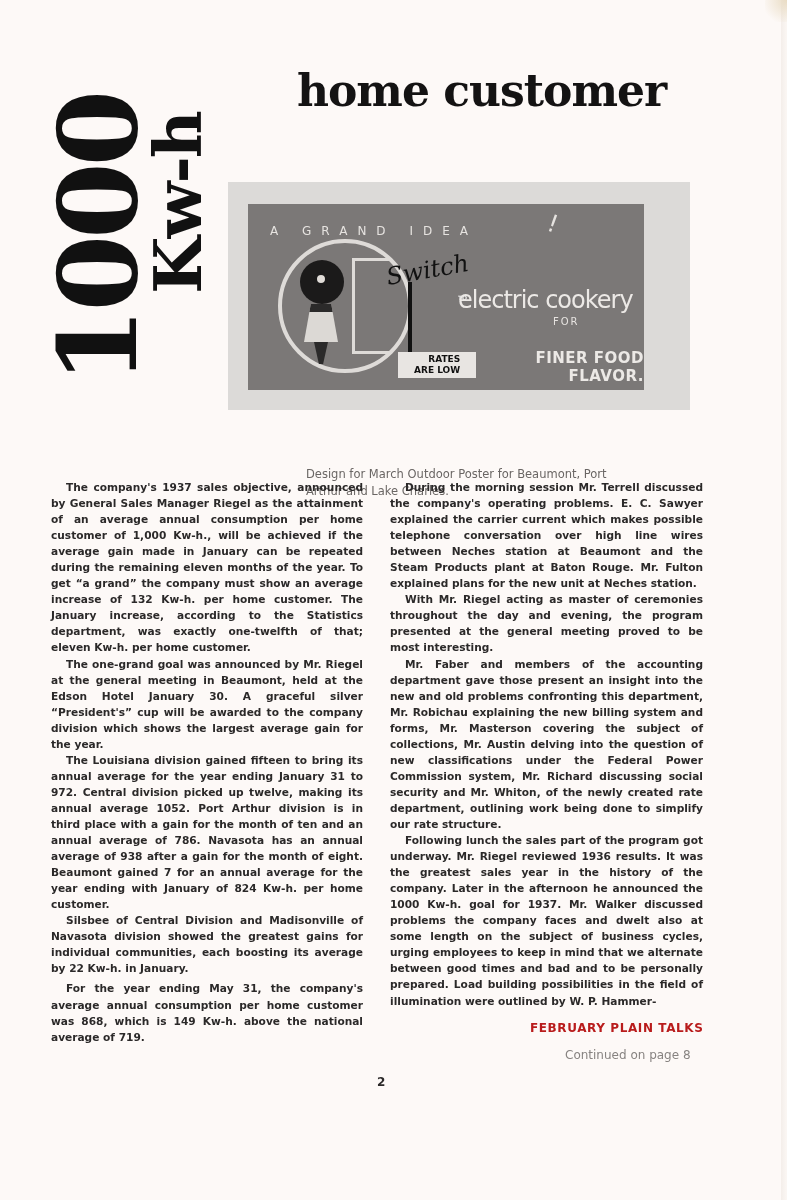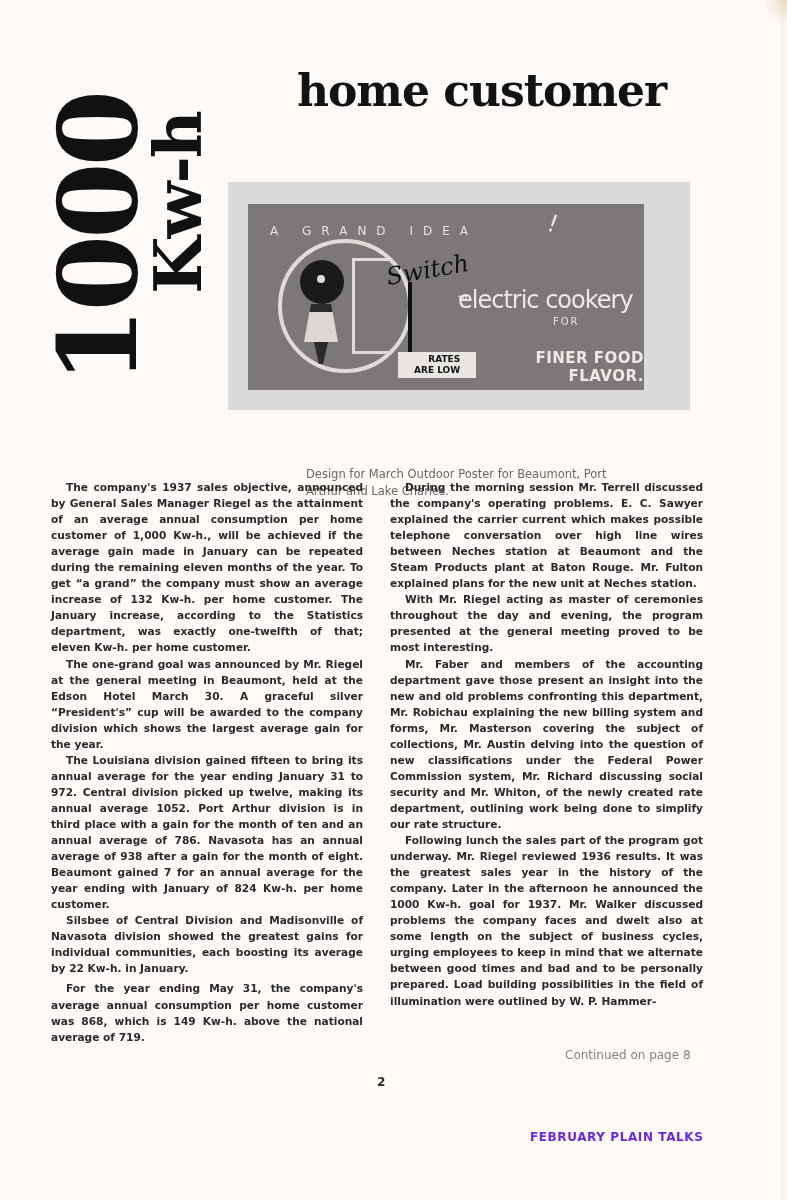--- a/index.html
+++ b/index.html
@@ -174,22 +174,22 @@
   .col p.gap { margin-top: 4px; }
   .continued {
     position: absolute; left: 565px; top: 1048px;
     font-size: 12px; color: #878381;
   }
   .footer-page {
     position: absolute; left: 377px; top: 1075px;
     font-size: 12px; font-weight: bold; color: #2b2929;
   }
   .footer-title {
-    position: absolute; left: 530px; top: 1130px;
-    font-size: 12px; font-weight: bold; letter-spacing: 0.6px; color: #6d28d9;
+    position: absolute; left: 530px; top: 1021px;
+    font-size: 12px; font-weight: bold; letter-spacing: 0.6px; color: #b91c1c;
   }
 </style>
 </head>
 <body>
 
 <div class="page-edge"></div>
 <div class="corner-stain"></div>
 
 <div class="vtitle">
   <div class="num big">1000</div>
@@ -220,21 +220,21 @@
     <div class="main-line">electric cookery</div>
     <div class="on-line">FOR</div>
     <div class="sub-line">FINER FOOD FLAVOR.</div>
   </div>
 </div>
 
 <div class="caption">Design for March Outdoor Poster for Beaumont, Port Arthur and Lake Charles.</div>
 
 <div class="col left">
   <p>The company's 1937 sales objective, announced by General Sales Manager Riegel as the attainment of an average annual consumption per home customer of 1,000 Kw-h., will be achieved if the average gain made in January can be repeated during the remaining eleven months of the year. To get “a grand” the company must show an average increase of 132 Kw-h. per home customer. The January increase, according to the Statistics department, was exactly one-twelfth of that; eleven Kw-h. per home customer.</p>
-  <p>The one-grand goal was announced by Mr. Riegel at the general meeting in Beaumont, held at the Edson Hotel March 30. A graceful silver “President's” cup will be awarded to the company division which shows the largest average gain for the year.</p>
+  <p>The one-grand goal was announced by Mr. Riegel at the general meeting in Beaumont, held at the Edson Hotel January 30. A graceful silver “President's” cup will be awarded to the company division which shows the largest average gain for the year.</p>
   <p>The Louisiana division gained fifteen to bring its annual average for the year ending January 31 to 972. Central division picked up twelve, making its annual average 1052. Port Arthur division is in third place with a gain for the month of ten and an annual average of 786. Navasota has an annual average of 938 after a gain for the month of eight. Beaumont gained 7 for an annual average for the year ending with January of 824 Kw-h. per home customer.</p>
   <p>Silsbee of Central Division and Madisonville of Navasota division showed the greatest gains for individual communities, each boosting its average by 22 Kw-h. in January.</p>
   <p class="gap">For the year ending May 31, the company's average annual consumption per home customer was 868, which is 149 Kw-h. above the national average of 719.</p>
 </div>
 
 <div class="col right">
   <p>During the morning session Mr. Terrell discussed the company's operating problems. E. C. Sawyer explained the carrier current which makes possible telephone conversation over high line wires between Neches station at Beaumont and the Steam Products plant at Baton Rouge. Mr. Fulton explained plans for the new unit at Neches station.</p>
   <p>With Mr. Riegel acting as master of ceremonies throughout the day and evening, the program presented at the general meeting proved to be most interesting.</p>
   <p>Mr. Faber and members of the accounting department gave those present an insight into the new and old problems confronting this department, Mr. Robichau explaining the new billing system and forms, Mr. Masterson covering the subject of collections, Mr. Austin delving into the question of new classifications under the Federal Power Commission system, Mr. Richard discussing social security and Mr. Whiton, of the newly created rate department, outlining work being done to simplify our rate structure.</p>
   <p>Following lunch the sales part of the program got underway. Mr. Riegel reviewed 1936 results. It was the greatest sales year in the history of the company. Later in the afternoon he announced the 1000 Kw-h. goal for 1937. Mr. Walker discussed problems the company faces and dwelt also at some length on the subject of business cycles, urging employees to keep in mind that we alternate between good times and bad and to be personally prepared. Load building possibilities in the field of illumination were outlined by W. P. Hammer-</p>

